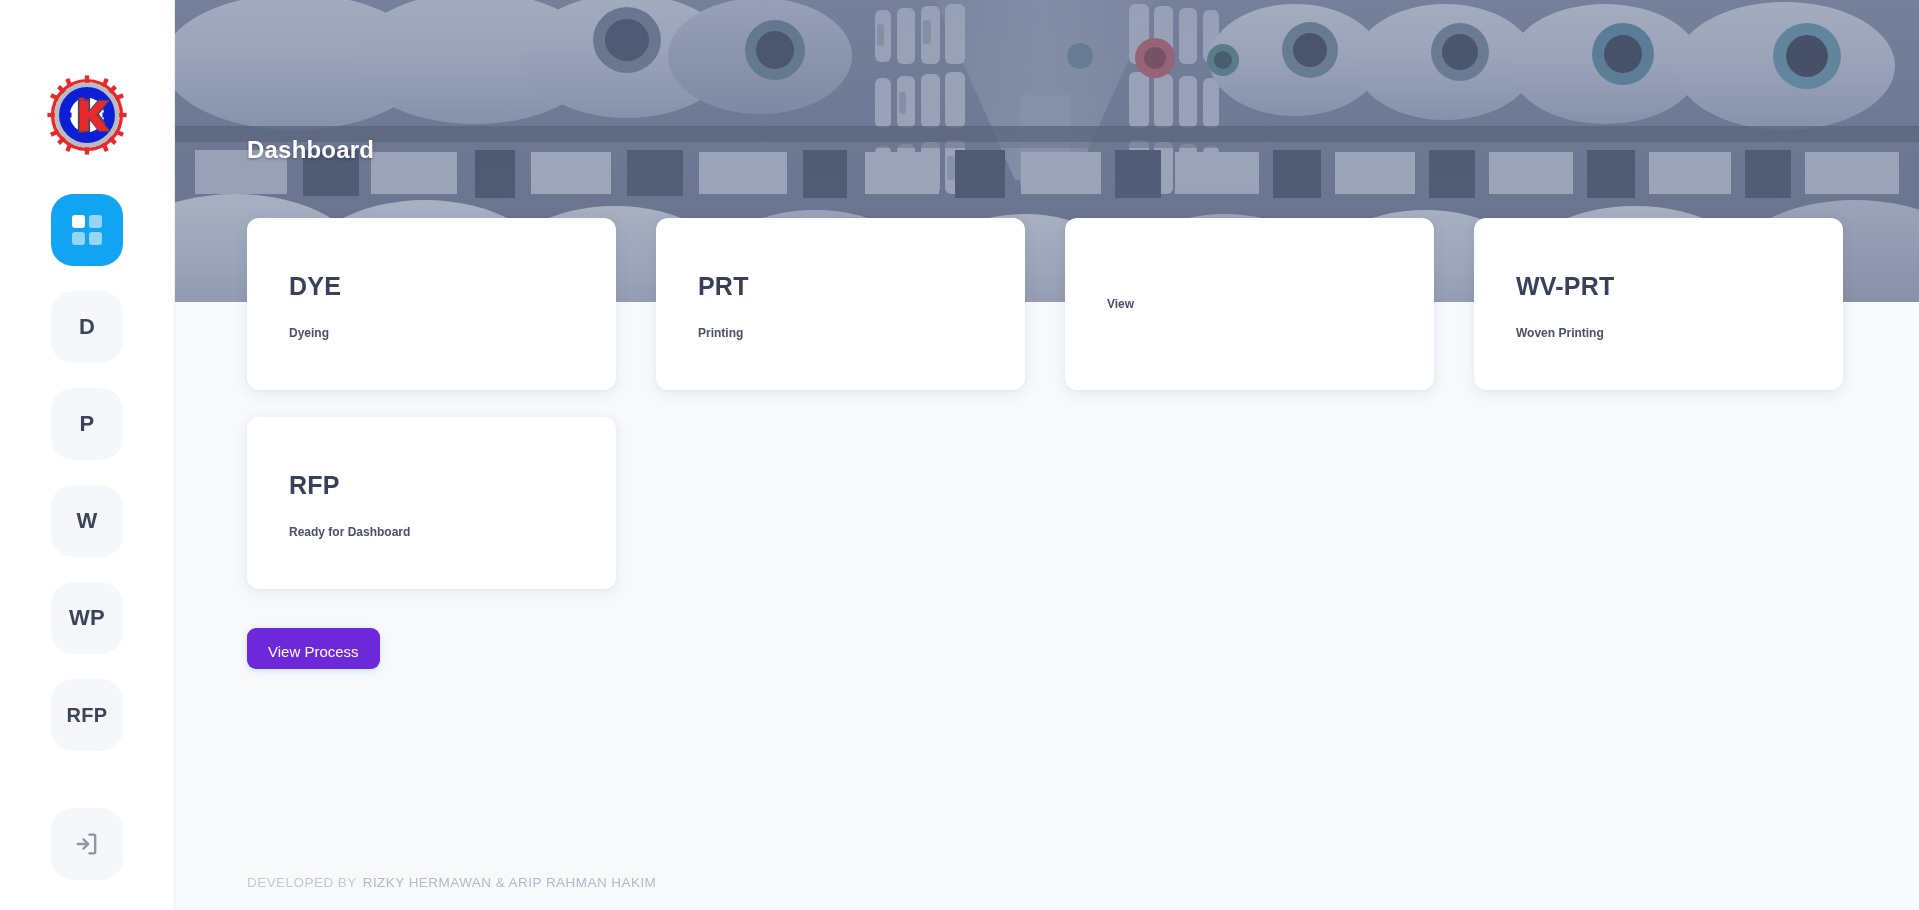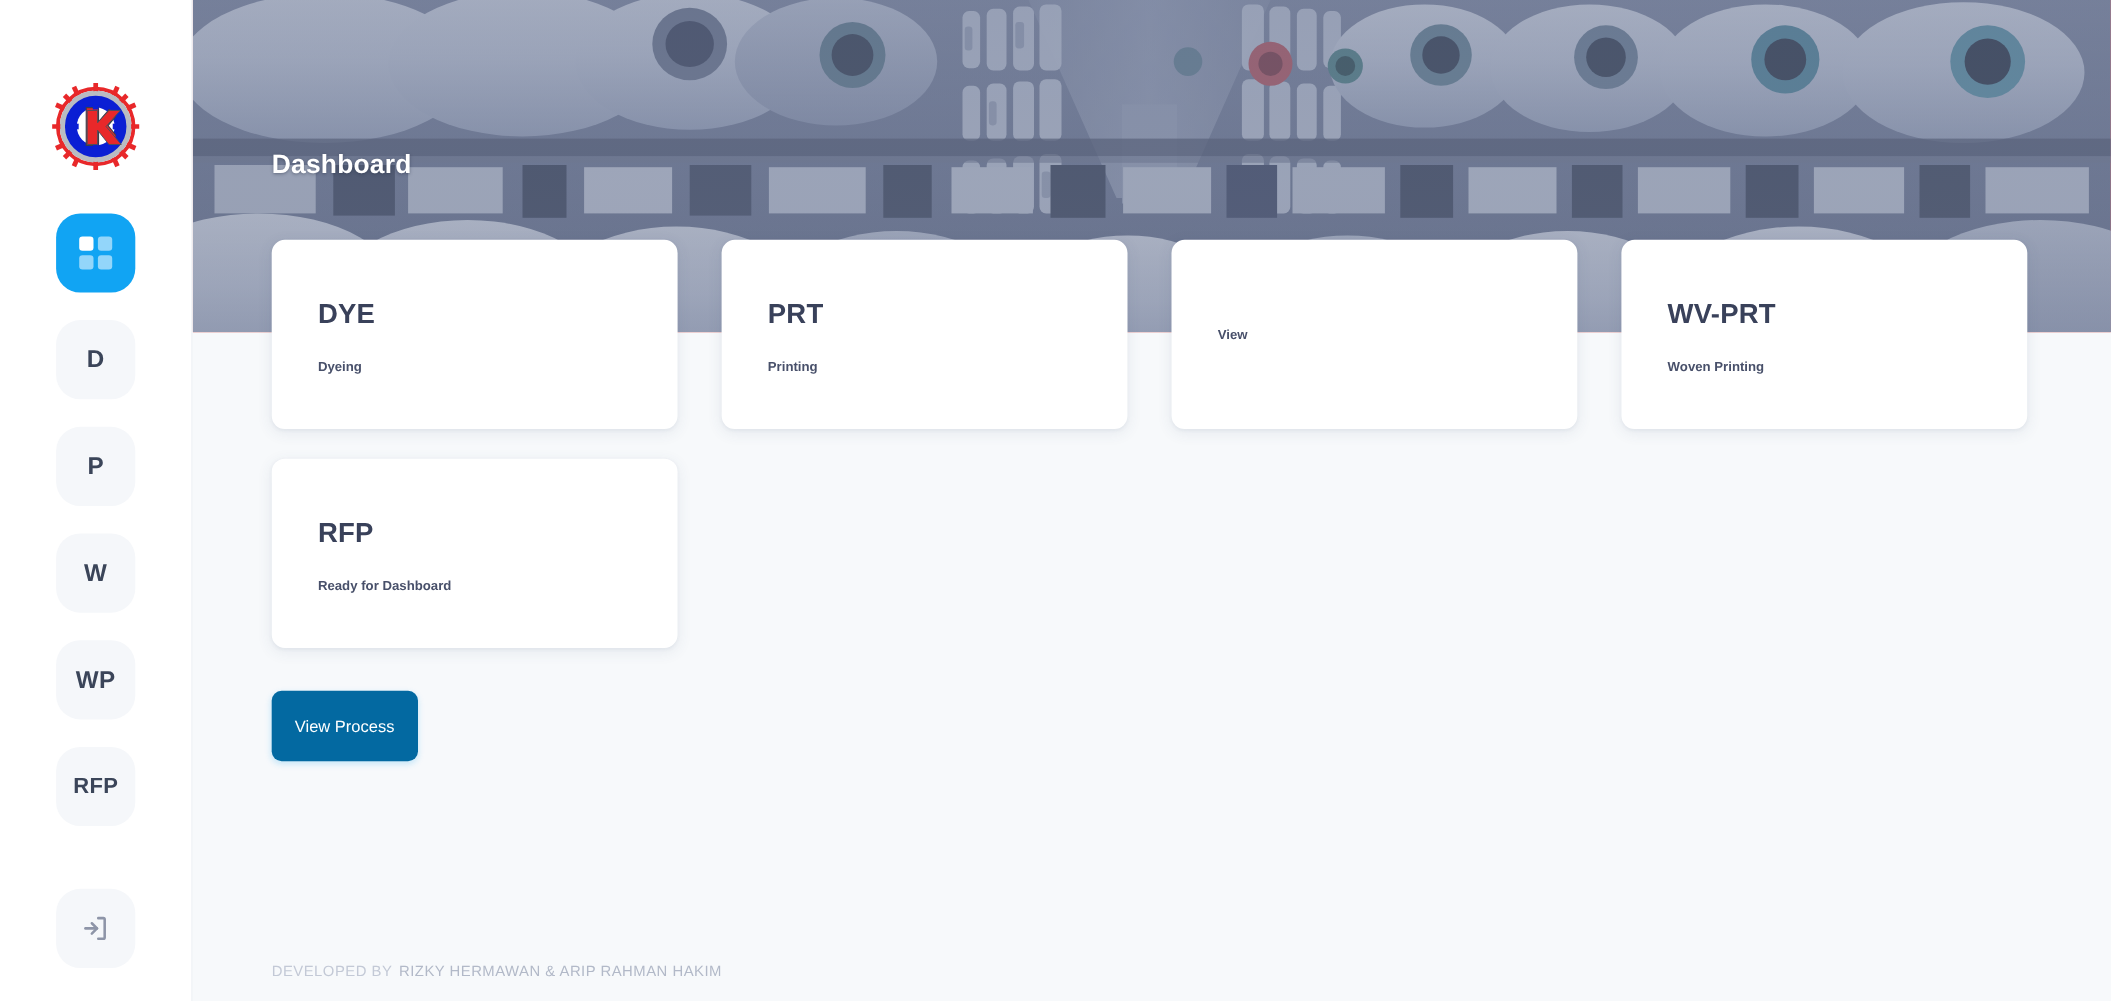--- a/index.html
+++ b/index.html
@@ -84,23 +84,23 @@
     box-shadow:0 3px 14px rgba(60,75,110,0.09), 0 1px 3px rgba(60,75,110,0.05);
     padding:54px 42px 0 42px;
     flex:0 0 369px;
     cursor:pointer;
   }
   .card-code { font-size:25px; font-weight:bold; color:#39415a; letter-spacing:.2px; }
   .card-desc { margin-top:25px; font-size:12px; font-weight:bold; color:#48506a; }
 
   .btn-row { position:absolute; left:72px; top:628px; z-index:4; }
   .view-btn {
-    background:#0369a1; color:#ffffff;
+    background:#6d28d9; color:#ffffff;
     border:none; border-radius:9px;
-    padding:0 21px; height:64px; line-height:47px;
+    padding:0 21px; height:41px; line-height:47px;
     font-size:15px; font-family:"Liberation Sans", sans-serif;
     cursor:pointer;
     box-shadow:0 2px 6px rgba(17,164,243,.22);
   }
 
   .footer {
     position:absolute; left:72px; bottom:20px; z-index:4;
     font-size:13.5px; color:#b8bfcd; letter-spacing:.45px;
   }
   .footer .by { color:#c3c9d6; }

